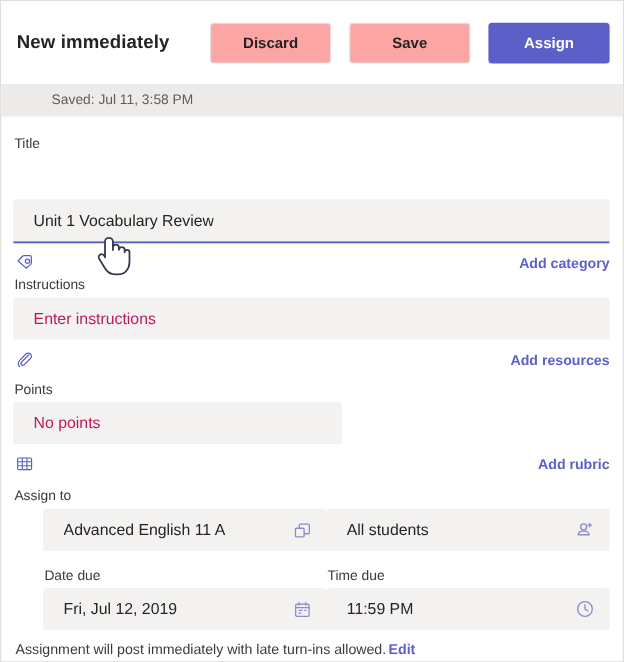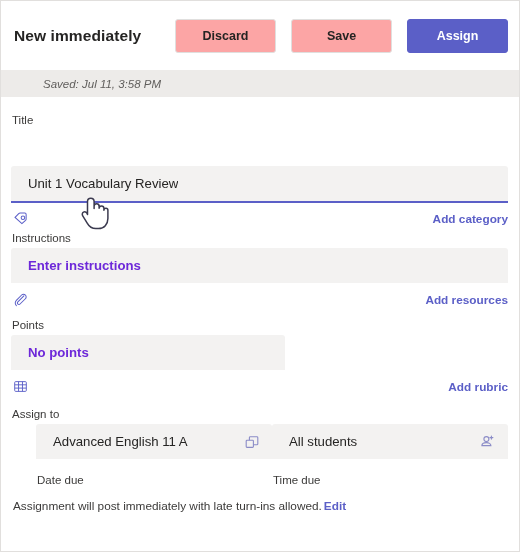--- a/index.html
+++ b/index.html
@@ -76,21 +76,20 @@
   .saved-bar {
     height: 27px;
     background: #edebe9;
     display: flex;
     align-items: center;
     padding-left: 42px;
     box-sizing: border-box;
   }
   .saved-text {
     font-size: 11.5px;
-    font-style: italic;
     color: #605e5c;
   }
 
   
   .form {
     padding: 0 11px 0 10px;
     box-sizing: border-box;
   }
 
   .field-label {
@@ -113,22 +112,21 @@
     font-size: 13.2px;
     color: #252423;
     position: relative;
   }
   .input-box.focused {
     border-bottom: 2px solid #5b5fc7;
     height: 37px;
     margin-top: 36px;
   }
   .input-box .placeholder {
-    color: #6d28d9;
-    font-weight: bold;
+    color: #be185d;
   }
   .input-value {
     white-space: nowrap;
     overflow: hidden;
     text-overflow: ellipsis;
   }
   .input-box .trail-icon {
     margin-left: auto;
     display: flex;
     align-items: center;
@@ -268,20 +266,42 @@
           </svg>
         </span>
       </div>
     </div>
 
     <div style="height:15px"></div>
     <div class="two-col">
       <div class="field-label">Date due</div>
       <div class="field-label">Time due</div>
     </div>
+    <div class="two-col">
+      <div class="input-box">
+        <span class="input-value">Fri, Jul 12, 2019</span>
+        <span class="trail-icon">
+          <svg width="16" height="16" viewBox="0 0 16 16" fill="none" stroke="#8b8cc7" stroke-width="1.1">
+            <rect x="2.4" y="3.4" width="11.2" height="10.2" rx="1.1"></rect>
+            <path d="M2.4 6.4 H13.6"></path>
+            <path d="M5.2 2.3 V4.3 M10.8 2.3 V4.3" stroke-linecap="round"></path>
+            <path d="M4.8 8.7 H8 M4.8 11 H7 M9.6 8.7 H11.4" stroke-width="1"></path>
+          </svg>
+        </span>
+      </div>
+      <div class="input-box">
+        <span class="input-value">11:59 PM</span>
+        <span class="trail-icon">
+          <svg width="17" height="17" viewBox="0 0 17 17" fill="none" stroke="#8b8cc7" stroke-width="1.1">
+            <circle cx="8.5" cy="8.5" r="6.1"></circle>
+            <path d="M8.5 4.8 V8.7 L11 10.2" stroke-linecap="round"></path>
+          </svg>
+        </span>
+      </div>
+    </div>
 
     <div style="height:9px"></div>
     <div class="footnote">
       <span>Assignment will post immediately with late turn-ins allowed.</span><span class="edit-link">Edit</span>
     </div>
 
   </div>
 
   <div class="cursor-hand">
     <svg width="34" height="38" viewBox="0 0 34 38">

